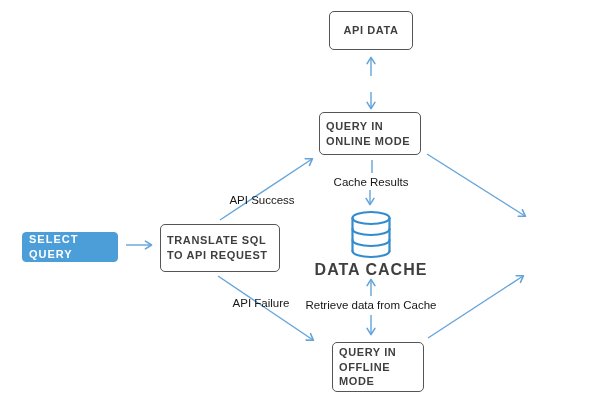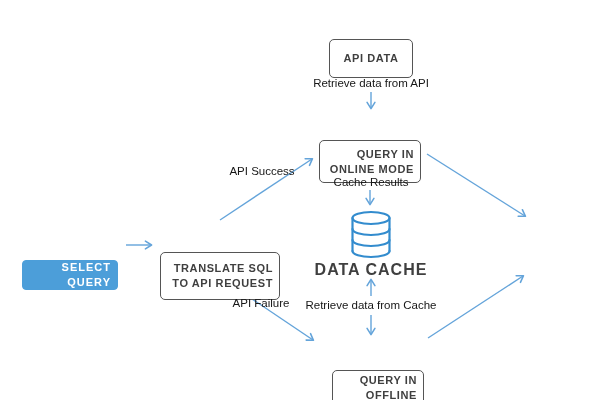--- a/index.html
+++ b/index.html
@@ -12,21 +12,21 @@
   html,body{margin:0;padding:0;background:#ffffff;}
   #canvas{
     position:relative;width:600px;height:400px;background:#ffffff;overflow:hidden;
     font-family:"Liberation Sans","DejaVu Sans",sans-serif;
   }
   #edges{position:absolute;left:0;top:0;width:600px;height:400px;}
   .node{
     position:absolute;display:flex;align-items:center;justify-content:center;
     background:#ffffff;border:1px solid var(--box-border);border-radius:5px;
     color:var(--box-text);font-weight:bold;font-size:11px;letter-spacing:0.6px;
-    text-align:right;line-height:1.35;box-sizing:border-box;padding:14px 6px;margin-top:28px;
+    text-align:left;line-height:1.35;box-sizing:border-box;padding:14px 6px;
   }
   .node.blue{
     background:var(--select-fill);border:1px solid var(--select-fill);
     color:#ffffff;border-radius:4px;letter-spacing:1px;
   }
   .edge-label{
     position:absolute;transform:translateX(-50%);white-space:nowrap;
     color:#161616;font-size:11.5px;font-weight:400;
   }
   .cache-label{
@@ -92,23 +92,22 @@
       <ellipse cx="21" cy="8" rx="18.5" ry="6"></ellipse>
       <path d="M2.5,8 L2.5,41"></path>
       <path d="M39.5,8 L39.5,41"></path>
       <path d="M2.5,19 A18.5,6 0 0 0 39.5,19"></path>
       <path d="M2.5,30 A18.5,6 0 0 0 39.5,30"></path>
       <path d="M2.5,41 A18.5,6 0 0 0 39.5,41"></path>
     </g>
   </svg>
   <div class="cache-label" style="left:371px;top:261px;">DATA CACHE</div>
 
-  <div class="edge-label" style="left:371px;top:77px;">Retrieve data from API</div>
 
-  <div class="edge-label" style="left:262px;top:165px;">API Success</div>
+  <div class="edge-label" style="left:262px;top:194px;">API Success</div>
 
   <div class="edge-label" style="left:371px;top:176px;">Cache Results</div>
 
   <div class="edge-label" style="left:261px;top:297px;">API Failure</div>
 
   <div class="edge-label" style="left:371px;top:299px;text-align:center;">Retrieve data from Cache</div>
 
 </div>
 
 </body></html>

